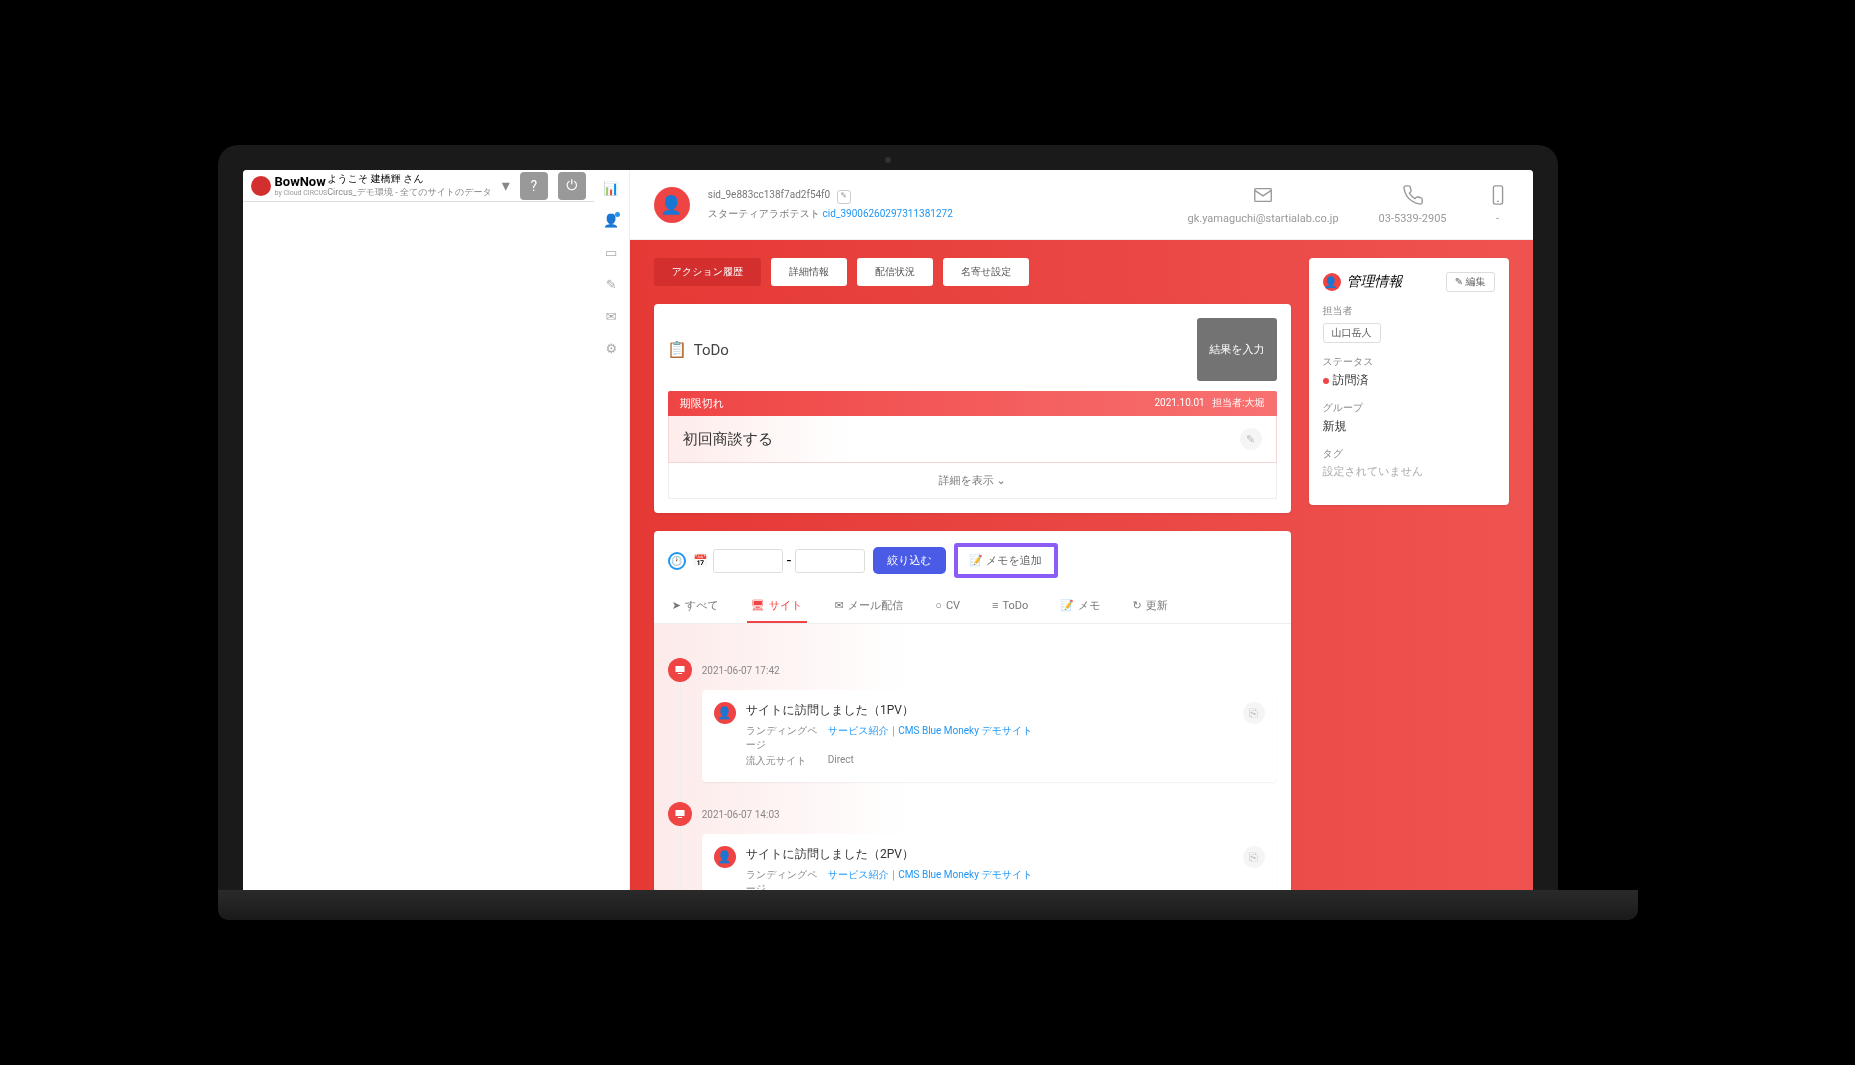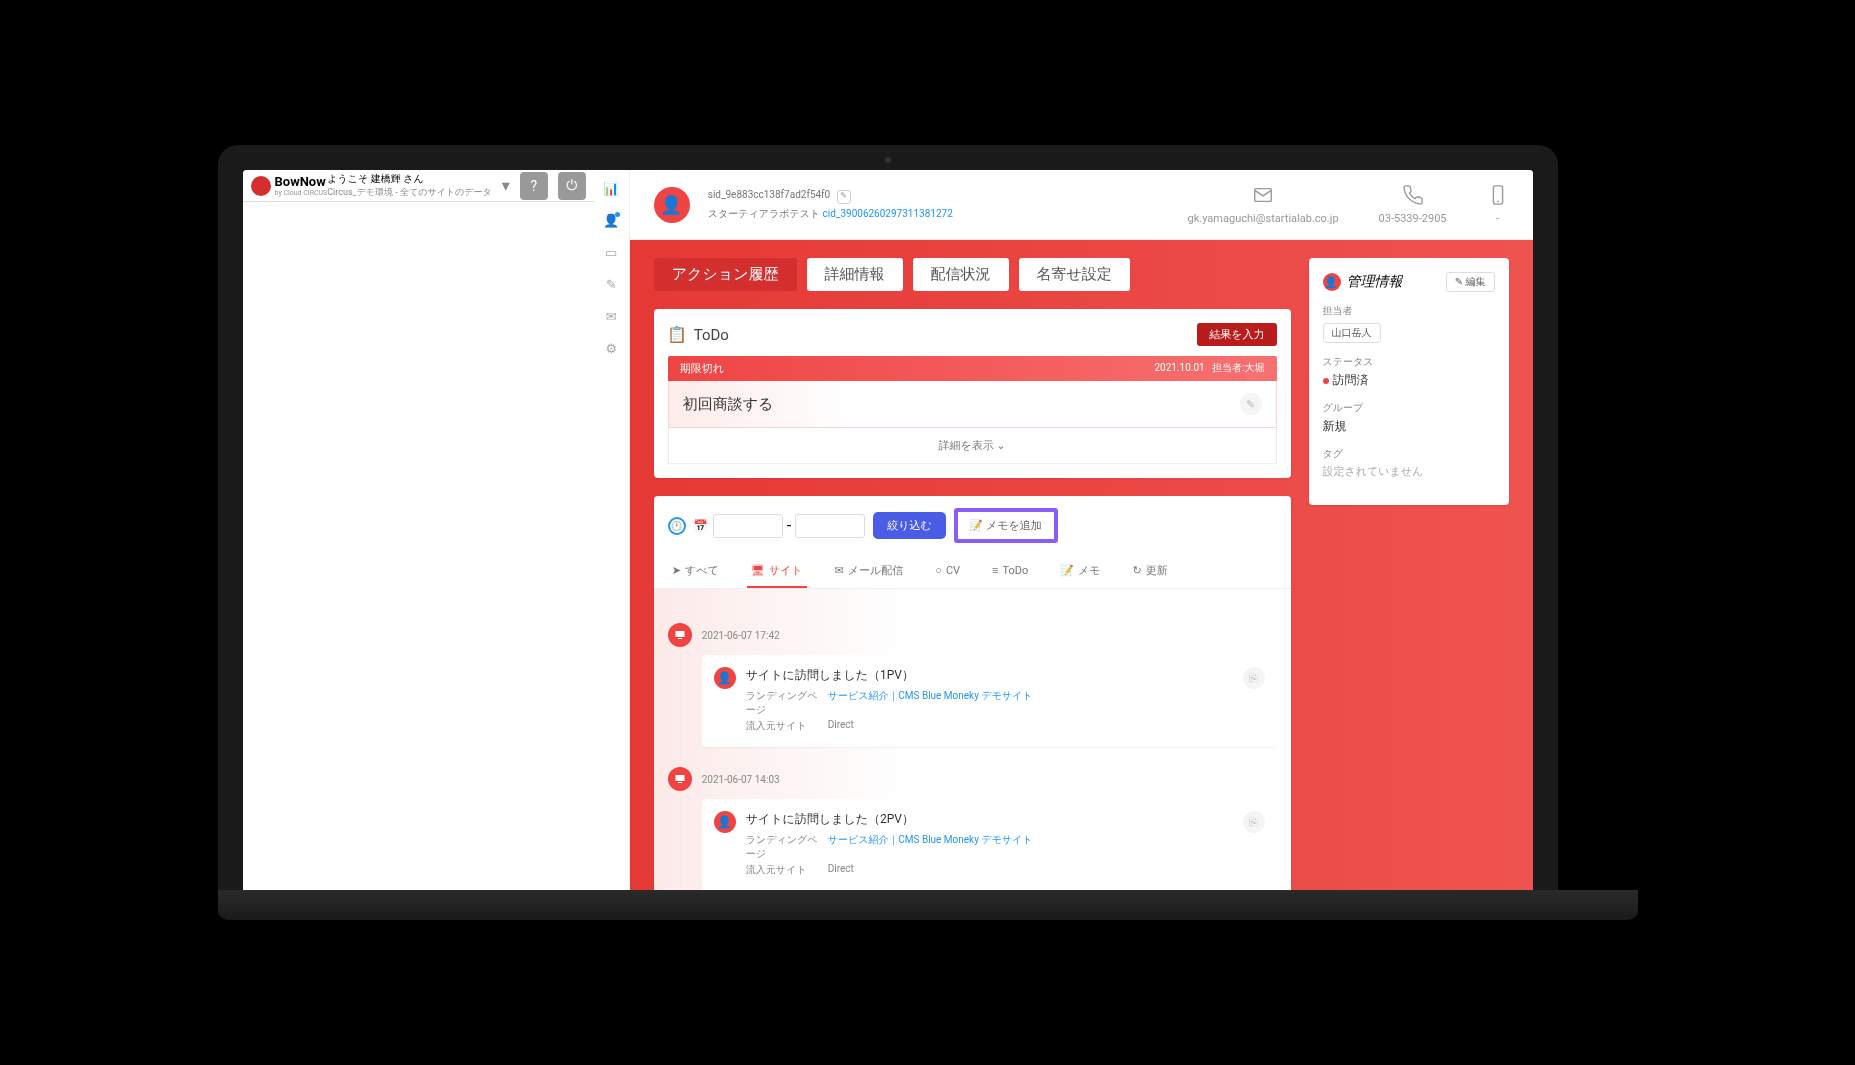--- a/index.html
+++ b/index.html
@@ -33,21 +33,21 @@
 .lead-ids { font-size: 10px; color: #777; }
 .lead-ids .edit { display: inline-block; width: 14px; height: 14px; border: 1px solid #ccc; border-radius: 3px; margin-left: 4px; font-size: 8px; text-align: center; color: #999; cursor: pointer; }
 .lead-company { font-size: 10px; color: #777; margin-top: 3px; }
 .lead-company a { color: #2196f3; text-decoration: none; }
 .lead-contacts { margin-left: auto; display: flex; gap: 40px; }
 .contact-item { text-align: center; color: #999; font-size: 11px; }
 .contact-item svg { width: 22px; height: 22px; stroke: #999; fill: none; stroke-width: 1.5; margin-bottom: 3px; }
 
 .red-band { background: linear-gradient(to right, #e53935, #ef5350); padding: 18px 24px; display: flex; gap: 18px; align-items: flex-start; }
 .tabs-row { display: flex; gap: 10px; }
-.tab-btn { background: #fff; border: none; padding: 7px 18px; border-radius: 3px; font-size: 15px; cursor: pointer; color: #555; }
+.tab-btn { background: #fff; border: none; padding: 7px 18px; border-radius: 3px; font-size: 10px; cursor: pointer; color: #555; }
 .tab-btn.active { background: #d32f2f; color: #fff; }
 
 .panel { background: #fff; border-radius: 4px; box-shadow: 0 1px 3px rgba(0,0,0,.08); }
 
 .mgmt-panel { padding: 14px; }
 .mgmt-header { display: flex; align-items: center; gap: 6px; margin-bottom: 12px; }
 .mgmt-header-icon { width: 18px; height: 18px; background: #ef4444; border-radius: 50%; color:#fff; display:flex;align-items:center;justify-content:center;font-size:11px; }
 .mgmt-title { font-size: 14px; font-weight: 500; flex: 1; font-style: italic; }
 .edit-btn { border: 1px solid #ddd; background: #fff; padding: 2px 8px; border-radius: 3px; font-size: 10px; cursor: pointer; color: #666; }
 .mgmt-field-label { font-size: 10px; color: #888; margin-bottom: 3px; }
@@ -55,21 +55,21 @@
 .mgmt-field { margin-bottom: 12px; }
 .status-dot { display: inline-block; width: 6px; height: 6px; background: #ef4444; border-radius: 50%; margin-right: 4px; }
 .mgmt-value { font-size: 12px; color: #333; }
 .mgmt-none { font-size: 11px; color: #aaa; }
 
 .white-inner { background: #fff; border-radius: 4px; padding: 14px; margin-top: 0; box-shadow: 0 1px 3px rgba(0,0,0,.08); }
 
 .todo-head { display: flex; align-items: center; margin-bottom: 10px; }
 .todo-head-icon { color: #ef4444; margin-right: 6px; }
 .todo-title { font-size: 15px; color: #444; flex: 1; }
-.result-btn { background: #b91c1c; color: #fff; border: none; padding: 4px 12px; border-radius: 3px; font-size: 11px; cursor: pointer; }
+.result-btn { background: #737373; color: #fff; border: none; padding: 24px 12px; border-radius: 3px; font-size: 11px; cursor: pointer; }
 
 .overdue-bar { background: linear-gradient(to right, #ef4444, #f87171); color: #fff; padding: 5px 12px; display: flex; font-size: 11px; border-radius: 2px 2px 0 0; }
 .overdue-bar-right { margin-left: auto; font-size: 10px; }
 .todo-body { background: linear-gradient(to right, #fdecea, #fff 30%); padding: 12px 14px; display: flex; align-items: center; border: 1px solid #f5d4d4; border-top: none; }
 .todo-text { font-size: 15px; color: #333; flex: 1; }
 .todo-edit-icon { width: 22px; height: 22px; border-radius: 50%; background: #f5f5f5; display: flex; align-items: center; justify-content: center; color: #bbb; cursor: pointer; font-size: 11px; }
 .show-detail { text-align: center; padding: 10px; font-size: 11px; color: #777; border: 1px solid #eee; border-top: none; cursor: pointer; }
 
 .timeline-panel { margin-top: 18px; background: #fff; border-radius: 4px; box-shadow: 0 1px 3px rgba(0,0,0,.08); }
 .tl-head { display: flex; align-items: center; padding: 12px 14px; gap: 8px; }

